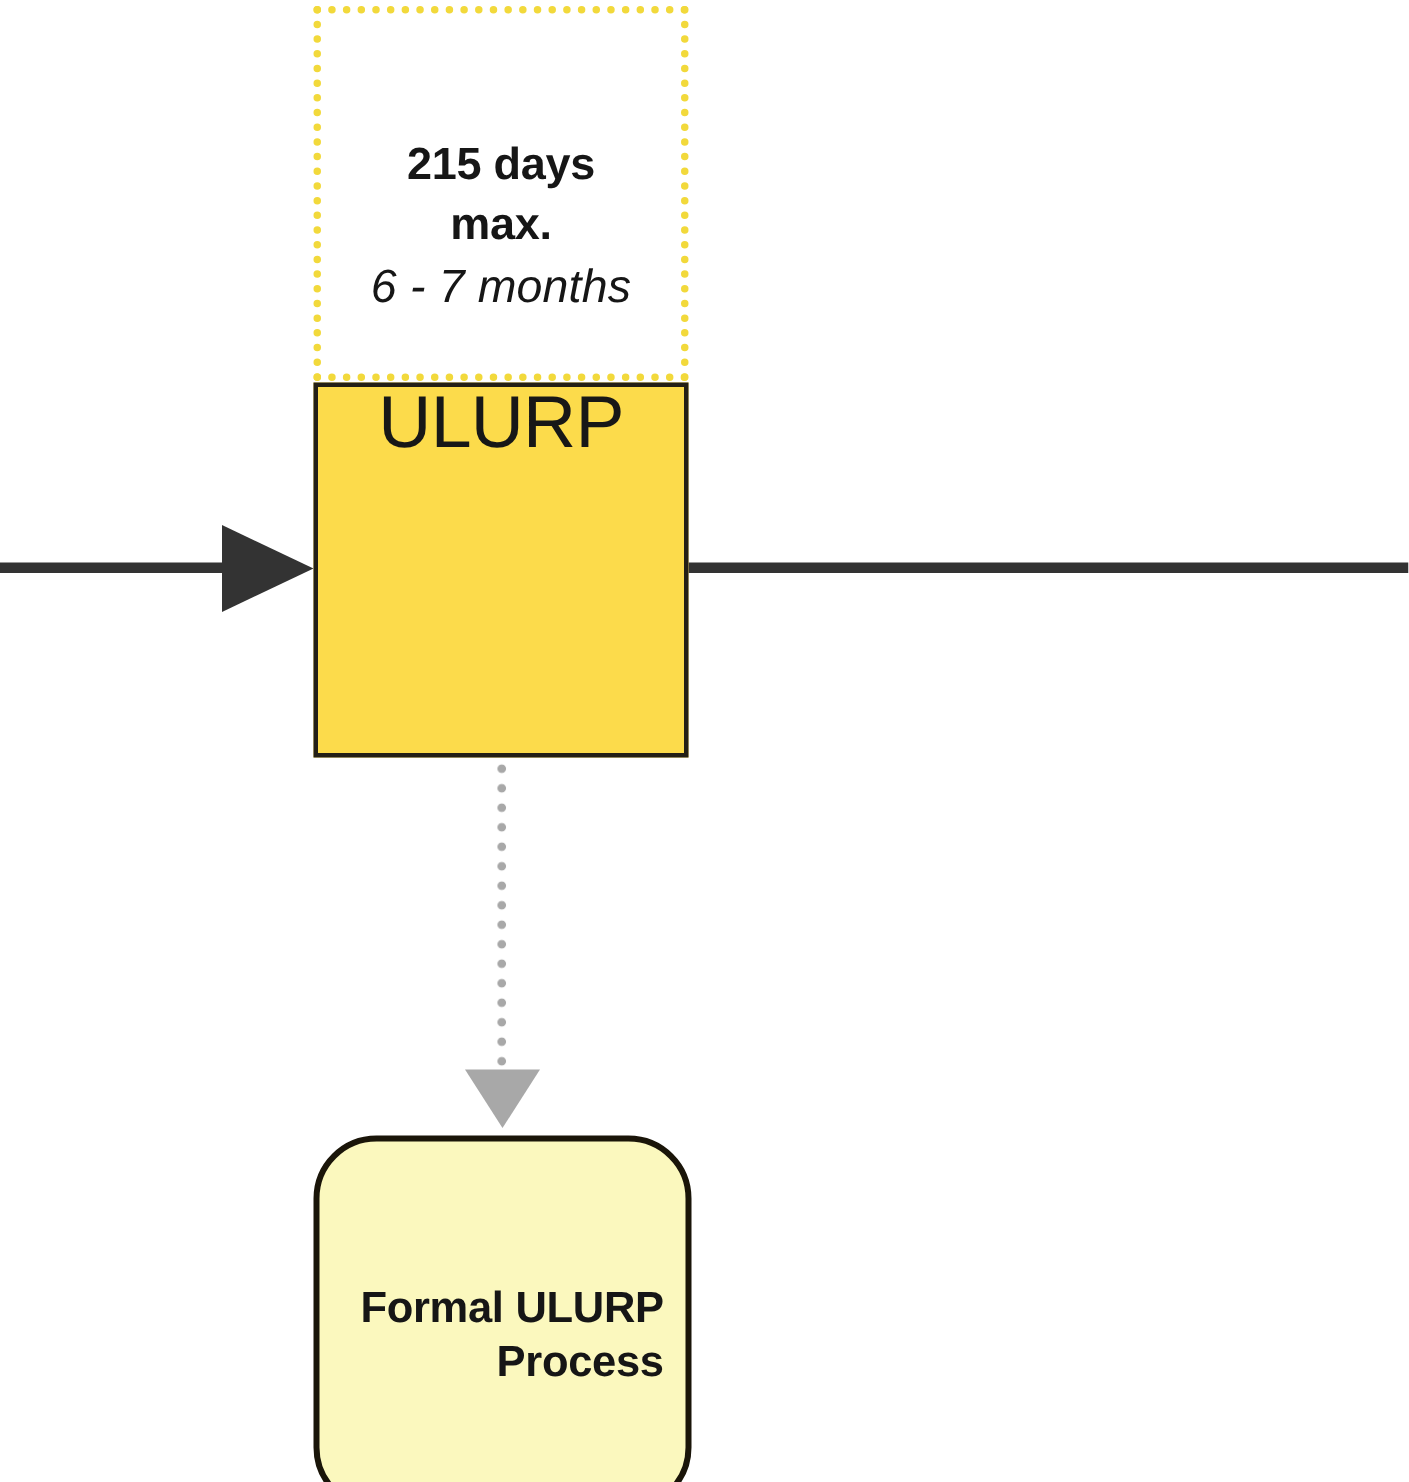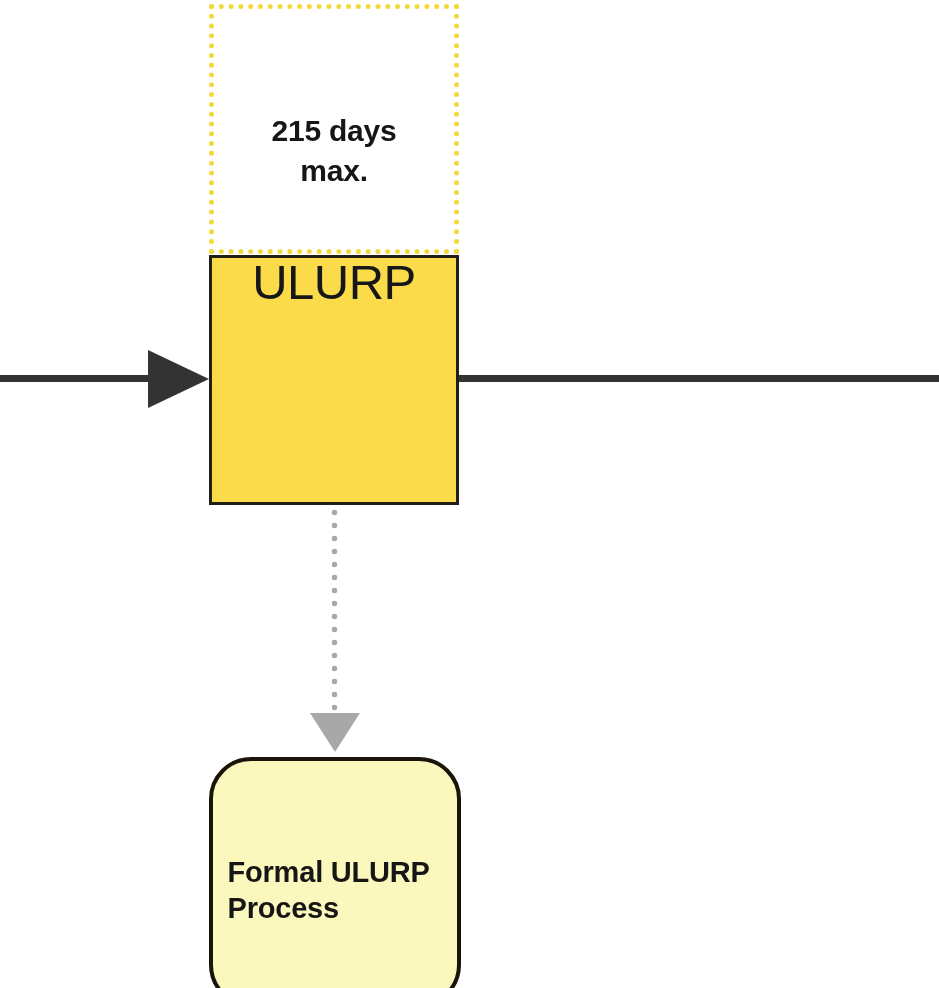--- a/index.html
+++ b/index.html
@@ -135,39 +135,40 @@
     border-radius: 42px;
     display: flex;
     align-items: flex-start;
     justify-content: center;
     padding-top: 93px;
   }
   .subprocess-label {
     font-size: 29px;
     font-weight: bold;
     color: #161616;
-    text-align: left;
+    text-align: right;
     line-height: 1.25;
     letter-spacing: -0.2px;
     max-width: 215px;
   }
 </style>
 </head>
 <body>
 
 <div id="canvas">
 
   <div class="flow-line flow-line-left"></div>
 
   <div class="flow-arrowhead"></div>
 
   <div class="flow-line flow-line-right"></div>
 
   <div class="annotation-box">
     <div class="annotation-strong">215 days max.</div>
+    <div class="annotation-em">6 - 7 months</div>
   </div>
 
   <div class="ulurp-box">
     <div class="ulurp-label">ULURP</div>
   </div>
 
   <div class="dotted-connector"></div>
   <div class="dotted-arrowhead"></div>
 
   <div class="subprocess-box">

